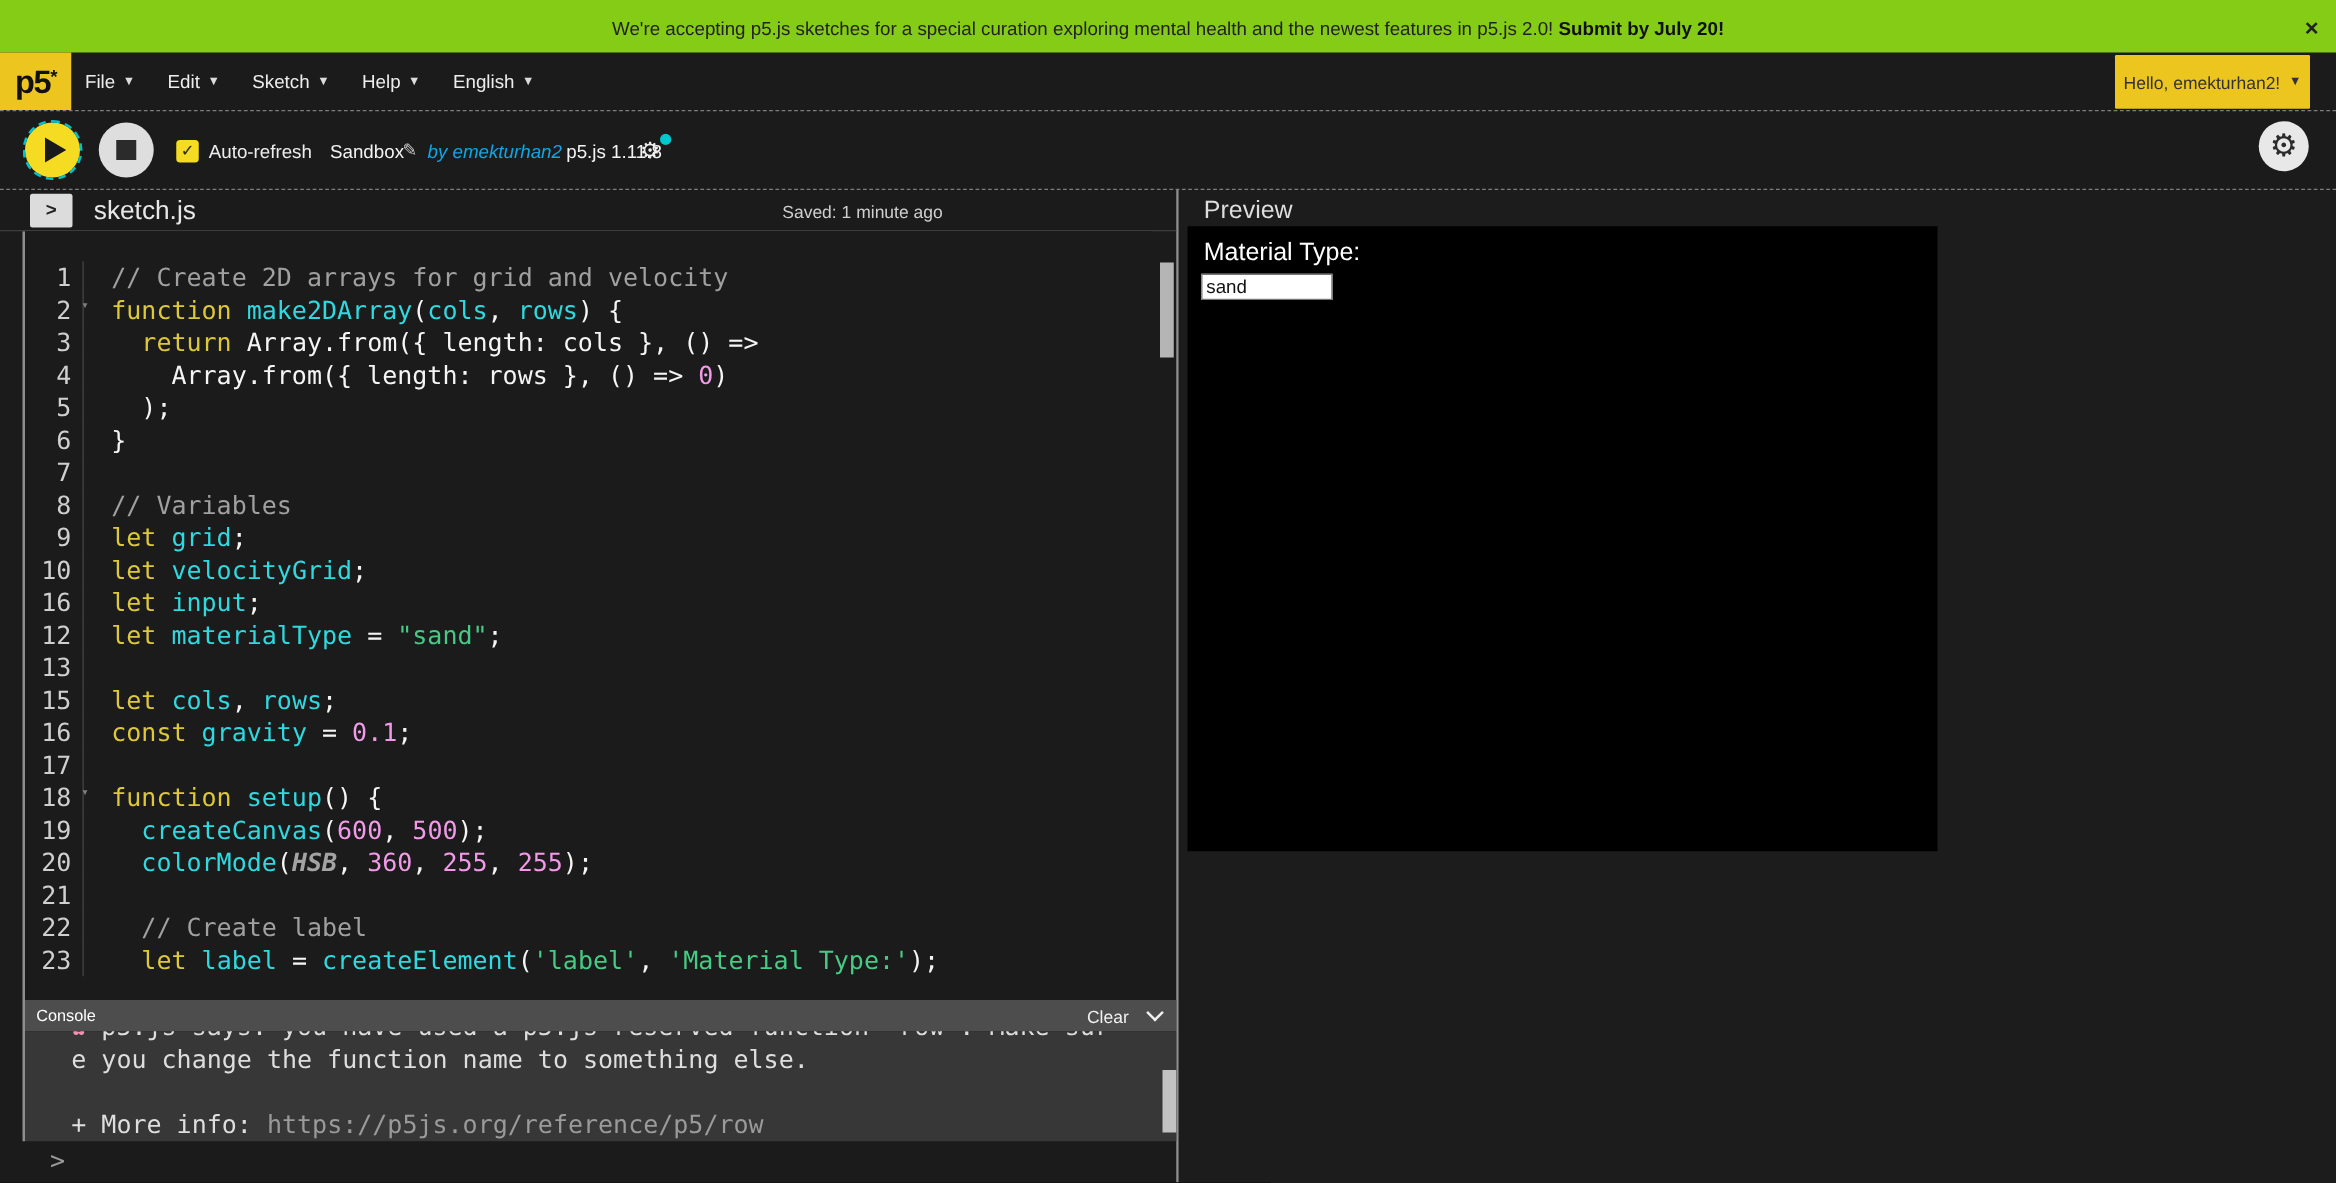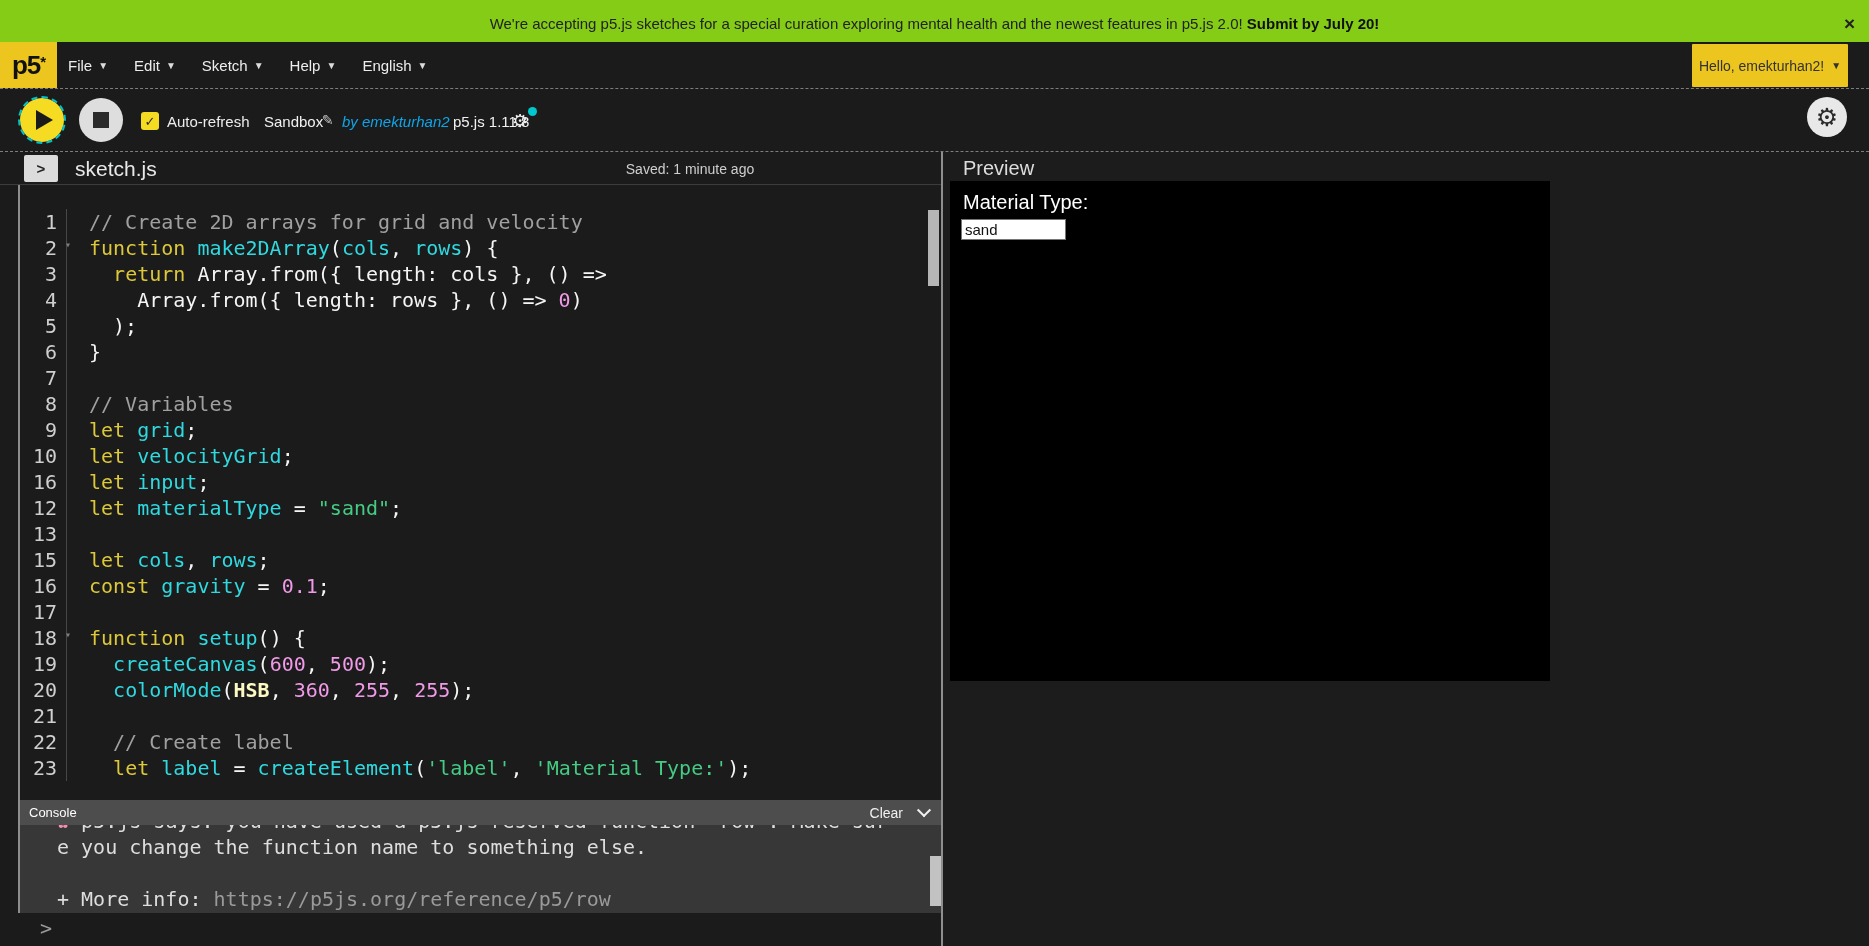--- a/index.html
+++ b/index.html
@@ -68,21 +68,21 @@
   
   .editor { position:absolute; left:20px; top:33px; width:902px; height:615px; overflow:hidden;
     background:#1b1b1b; font-family:"DejaVu Sans Mono","Liberation Mono",monospace;
     font-size:20px; line-height:26px; padding-top:24px; cursor:text; }
   .code-line { display:flex; height:26px; white-space:pre; }
   .gutter { width:47px; flex:none; position:relative; border-right:1px solid #474747;
     text-align:right; padding-right:9px; color:#cfcfcf; }
   .fold-arrow { position:absolute; right:-5px; top:5px; font-size:10px; color:#7d7d7d; line-height:1; cursor:pointer; }
   .code-text { padding-left:6px;margin-left:16px; }
   .tk-kw { color:#ddc83a; } .tk-fn { color:#2fd9e0; } .tk-st { color:#45cb83; }
-  .tk-nm { color:#f09ae8; } .tk-ct { color:#fef9c3; font-weight:bold; }
+  .tk-nm { color:#f09ae8; } .tk-ct { color:#a3a3a3; font-weight:bold;font-style:italic; }
   .tk-cm { color:#a0a0a0; } .tk-pl { color:#f5f5f5; }
   .editor-scroll-thumb { position:absolute; left:928px; top:58px; width:11px; height:76px; background:#b5b5b5; }
   
   .console { position:absolute; left:20px; top:648px; width:921px; }
   .console-header { height:25px; background:#4d4d4d; display:flex; align-items:center;
     justify-content:space-between; padding:0 12px 0 9px; }
   .console-title { font-size:13px; color:#ffffff; }
   .console-actions { display:flex; align-items:center; gap:16px; }
   .clear-btn { font-size:14px; color:#f0f0f0; cursor:pointer; }
   .chev-down { width:10px; height:10px; border-right:2px solid #f0f0f0; border-bottom:2px solid #f0f0f0;

